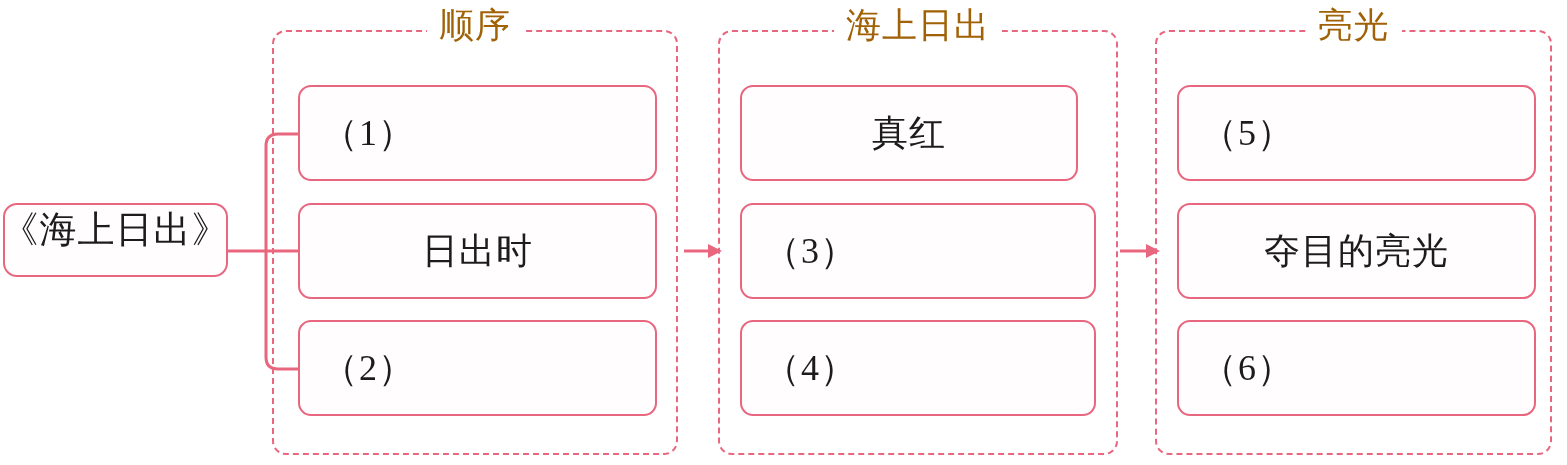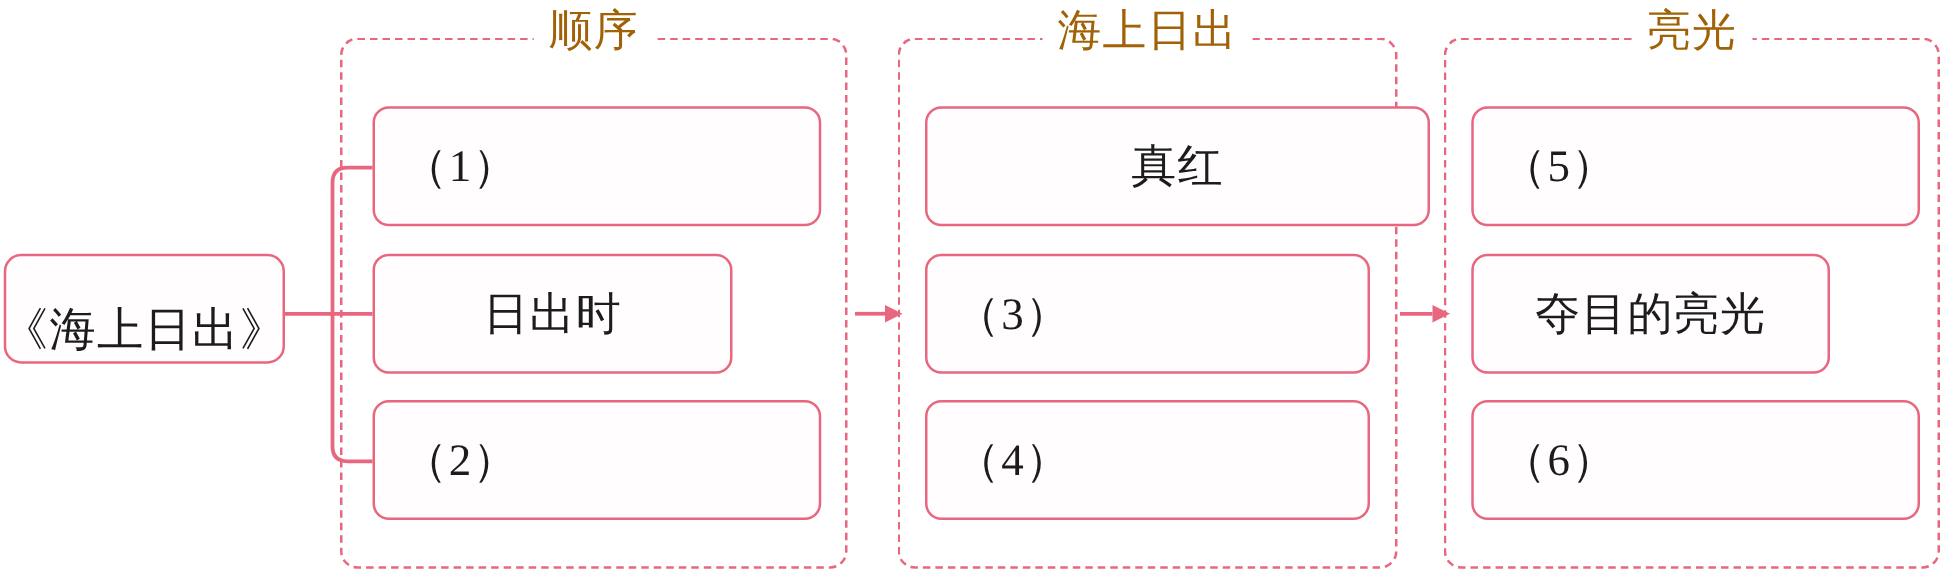--- a/index.html
+++ b/index.html
@@ -15,26 +15,26 @@
     overflow: hidden;
     font-family: "Liberation Serif", "DejaVu Serif", serif;
   }
 
   
   .root-node {
     position: absolute;
     left: 3px;
     top: 203px;
     width: 225px;
-    height: 88px;
+    height: 74px;
     border: 2.5px solid #e8677f;
     border-radius: 14px;
     background: #fffdfd;
     display: flex;
-    align-items: flex-end;
+    align-items: flex-start;
     justify-content: center;
     box-sizing: border-box;
   }
   .root-node .label {
     font-family: "Liberation Serif", "DejaVu Serif", serif;
     font-size: 37px;
     color: #1c1c1c;
     letter-spacing: 1px;
     white-space: nowrap;
   }
@@ -82,29 +82,29 @@
   .node .label {
     font-family: "Liberation Serif", "DejaVu Serif", serif;
     font-size: 36px;
     color: #1c1c1c;
     white-space: nowrap;
     letter-spacing: 1px;
   }
 
   
   #n1 { left: 298px; top: 85px;  width: 359px; }
-  #n2 { left: 298px; top: 203px; width: 288px; }
+  #n2 { left: 298px; top: 203px; width: 359px; }
   #n3 { left: 298px; top: 320px; width: 359px; }
   
-  #n4 { left: 740px; top: 85px;  width: 404px; }
+  #n4 { left: 740px; top: 85px;  width: 338px; }
   #n5 { left: 740px; top: 203px; width: 356px; }
   #n6 { left: 740px; top: 320px; width: 356px; }
   
   #n7 { left: 1177px; top: 85px;  width: 359px; }
-  #n8 { left: 1177px; top: 203px; width: 287px; }
+  #n8 { left: 1177px; top: 203px; width: 359px; }
   #n9 { left: 1177px; top: 320px; width: 359px; }
 
   
   #wires {
     position: absolute;
     left: 0; top: 0;
     width: 1567px;
     height: 465px;
     pointer-events: none;
   }

